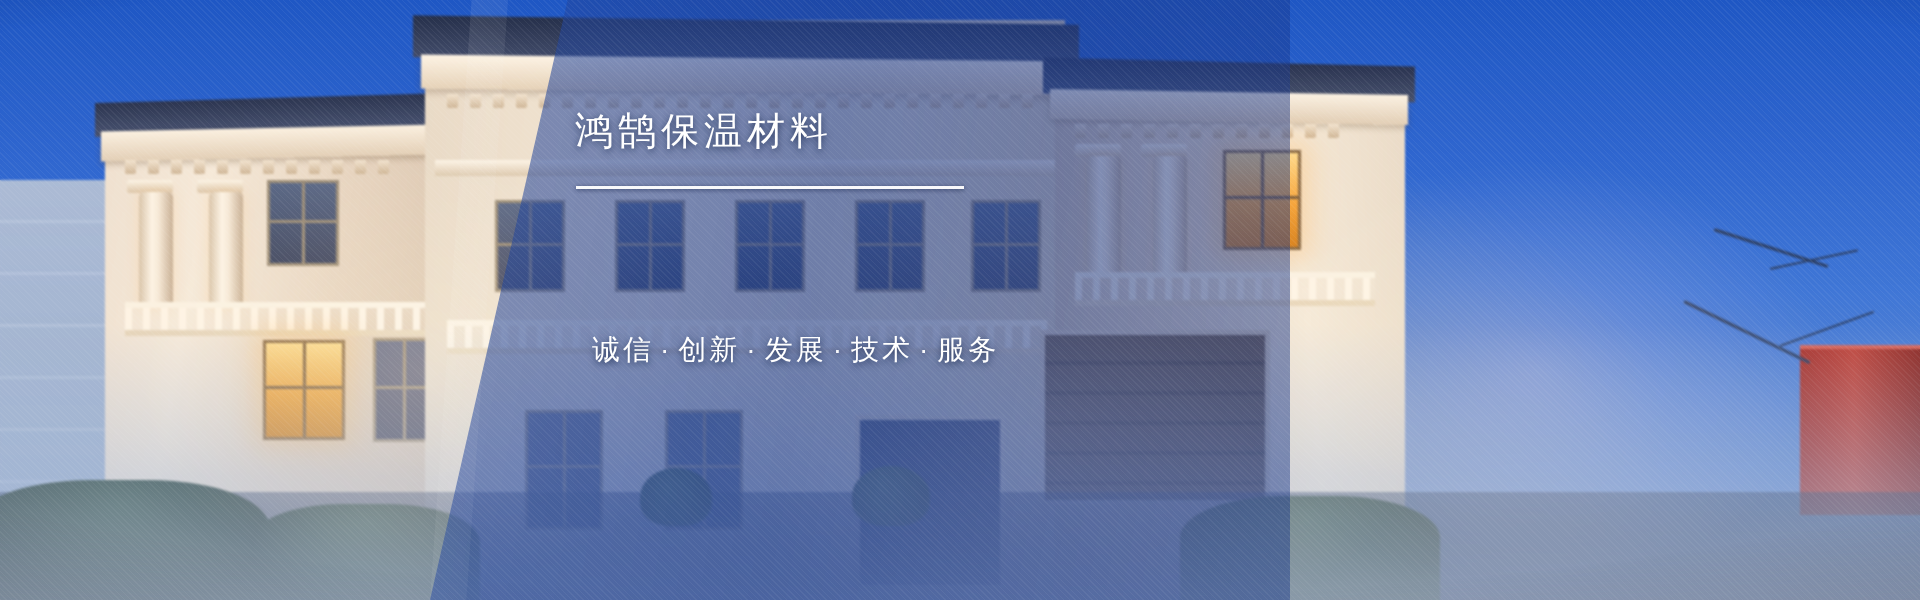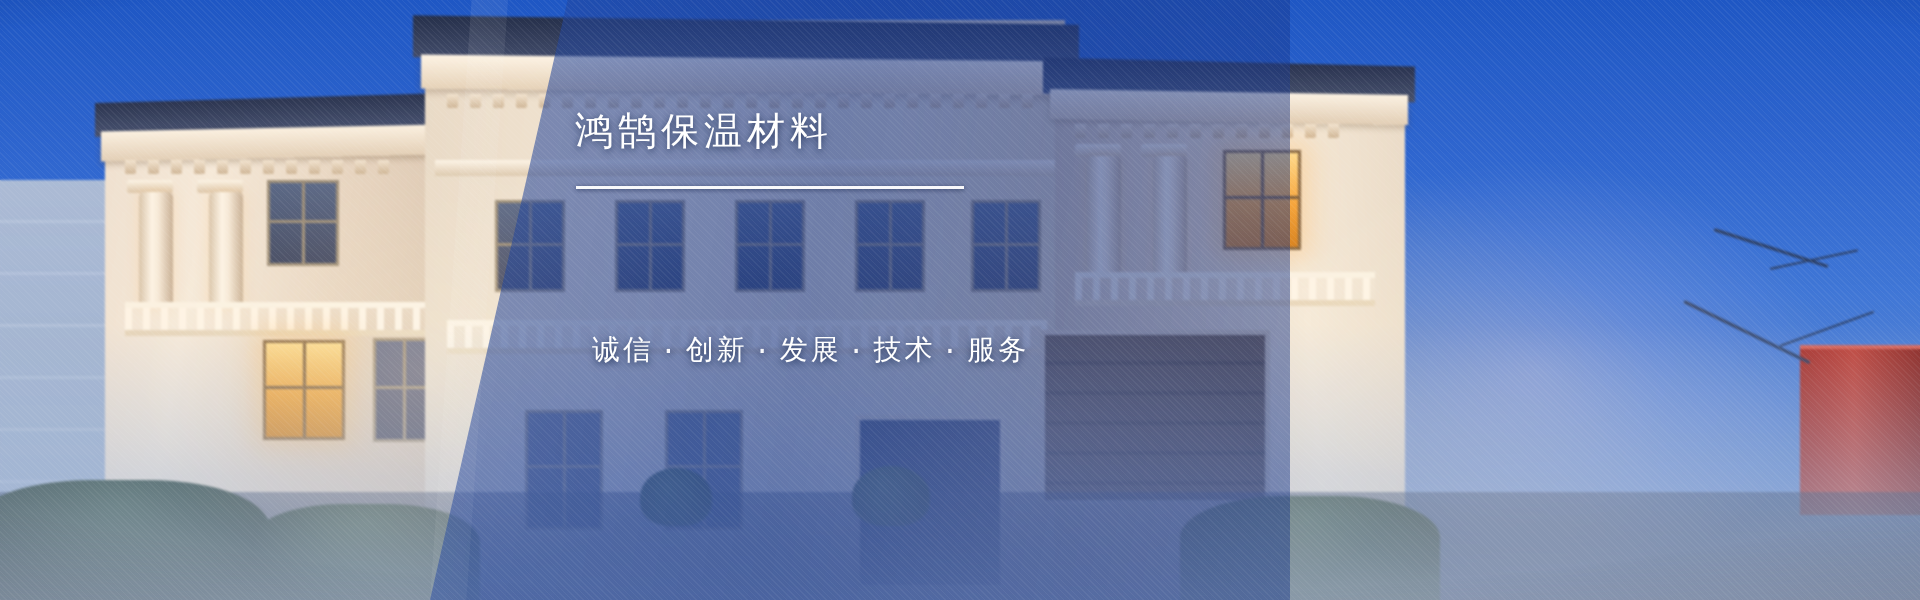--- a/index.html
+++ b/index.html
@@ -190,21 +190,21 @@
       0 3px 10px rgba(12,28,70,.70),
       2px 2px 0 rgba(120,95,0,.25);
     white-space:nowrap;
   }
   .headline .l2{ display:block; }
 
   .tagline{
     position:absolute; left:592px; top:331px;
     color:#ffffff;
     font-size:28px; letter-spacing:3px;
-    font-family:Liberation Mono, monospace;
+    font-family:Liberation Sans, sans-serif;
     text-shadow:0 2px 7px rgba(10,25,60,.75);
     white-space:nowrap;
   }
   .tagline .sep{ padding:0 6px; opacity:.95; }
 </style>
 </head>
 <body>
 
 <div id="banner">
 

